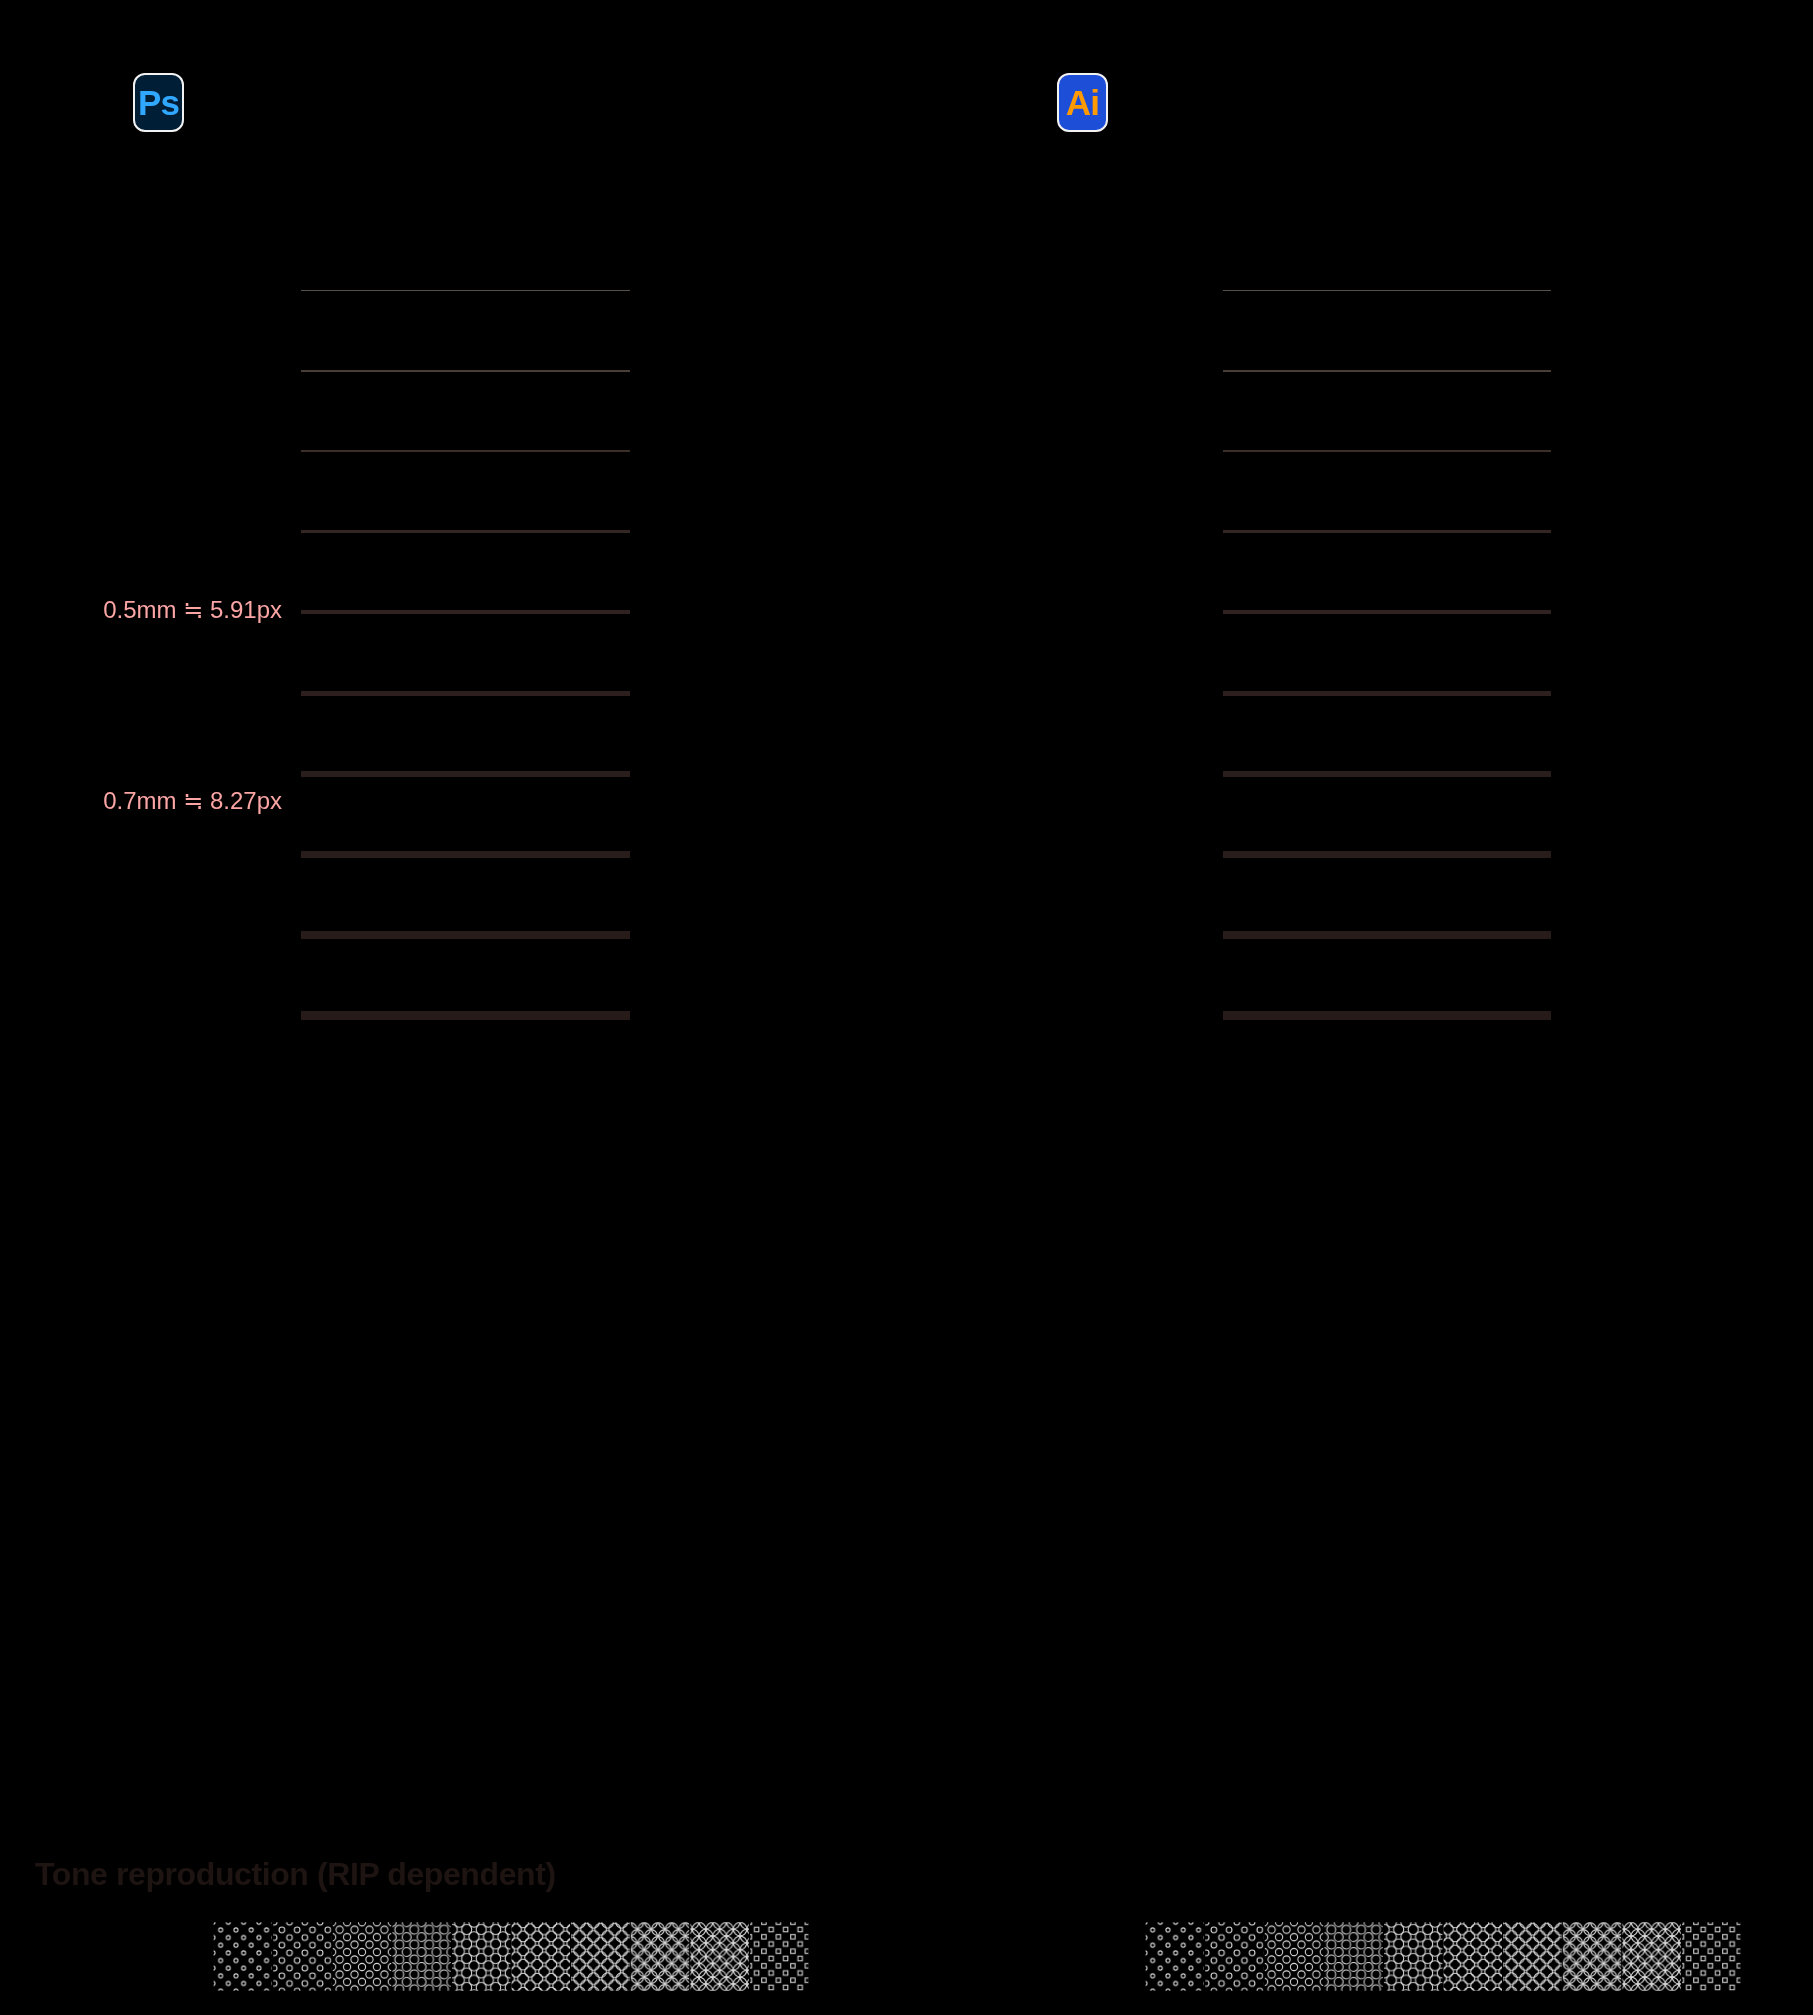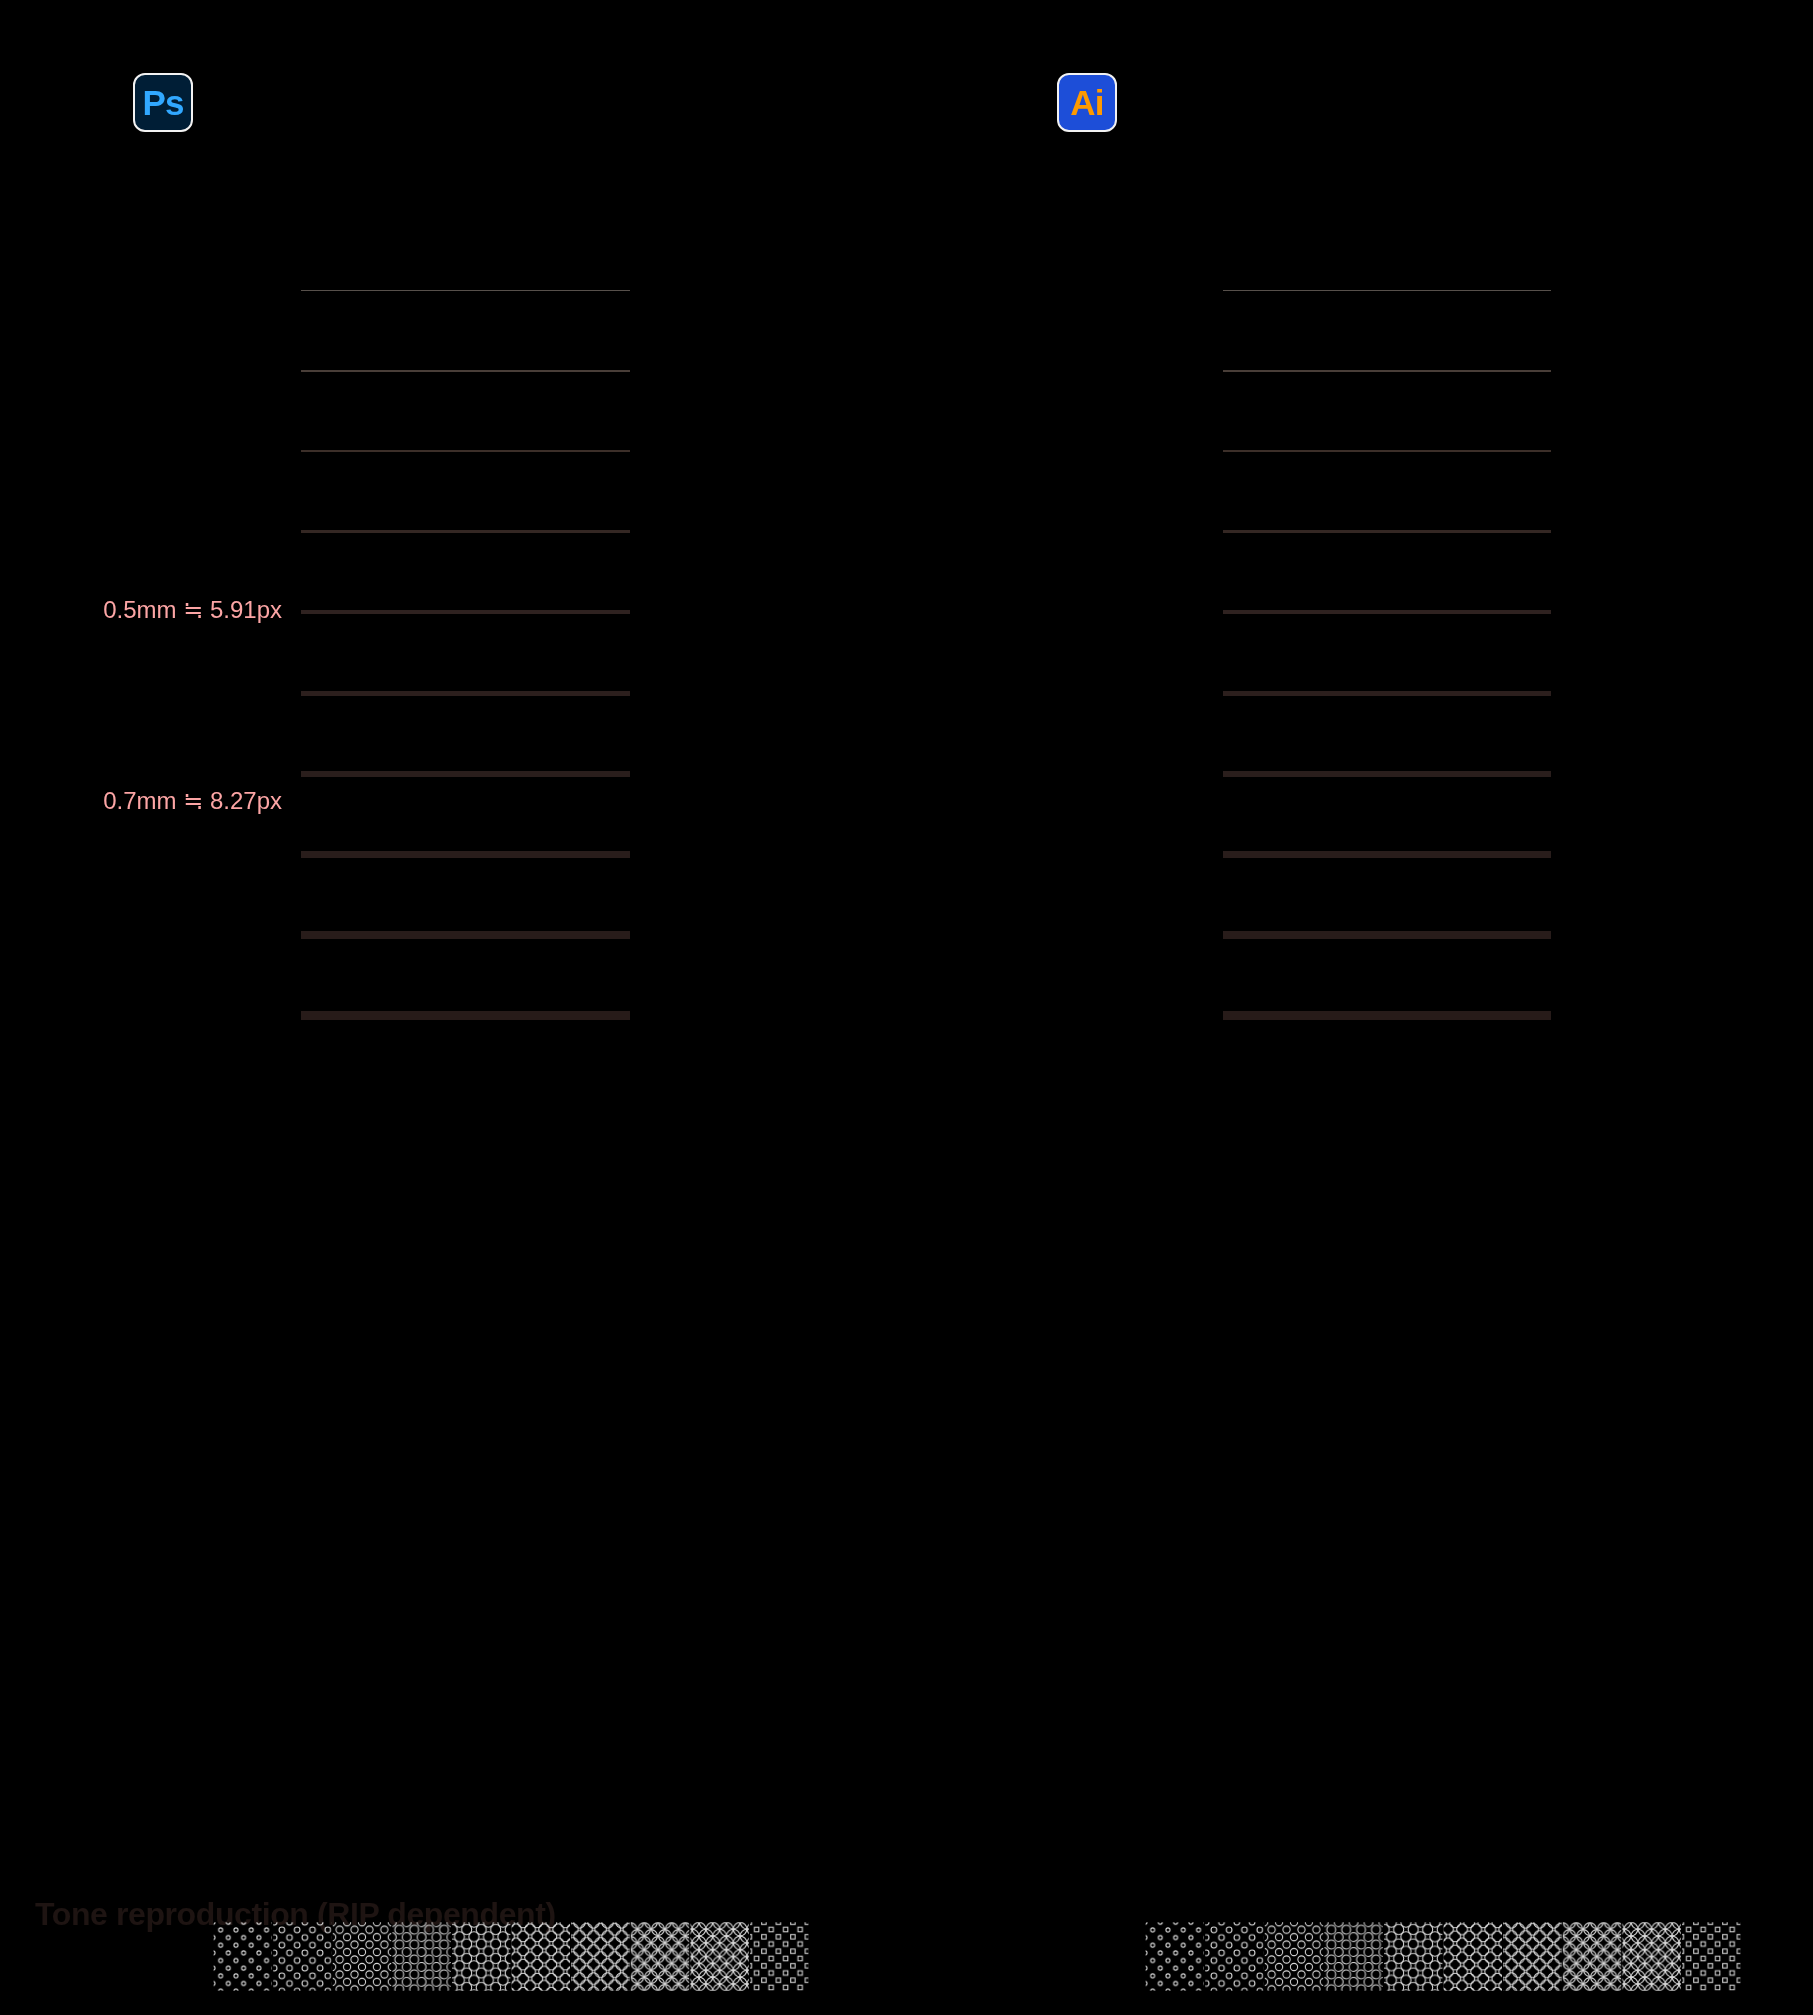--- a/index.html
+++ b/index.html
@@ -1,35 +1,35 @@
 <!DOCTYPE html>
 <html style="font-size:6.4px"><head>
 <meta charset="utf-8">
 <style>
   html,body{margin:0;padding:0;background:#000;}
   body{position:relative;width:1814px;height:2177px;overflow:hidden;
        font-family:"Liberation Sans","DejaVu Sans",sans-serif;}
 
-  .app-badge{position:absolute;width:60px;height:59px;border-radius:12px;
+  .app-badge{position:absolute;width:51px;height:59px;border-radius:12px;
     border:2px solid #f2f2f2;display:flex;align-items:center;justify-content:center;
     font-weight:bold;font-size:35px;letter-spacing:-0.8px;box-sizing:border-box;}
   #ps-badge{left:133px;top:73px;background:#001E36;color:#31A8FF;}
   #ai-badge{left:1057px;top:73px;background:#1d4ed8;color:#FF9A00;}
 
   .rule-line{position:absolute;}
   .col-left .rule-line{left:301px;width:329px;}
   .col-right .rule-line{left:1223px;width:328px;}
 
   .line-label{position:absolute;left:32px;width:250px;text-align:right;
     font-size:24px;color:#fca5a5;white-space:nowrap;}
   #label-05{top:596px;}
   #label-07{top:787px;}
 
   .section-title{position:absolute;left:35px;top:1856px;font-weight:bold;
-    font-size:32px;letter-spacing:-0.4px;color:#1e1412;white-space:nowrap;margin-top:40px;}
+    font-size:32px;letter-spacing:-0.4px;color:#1e1412;white-space:nowrap;}
 
   .halftone{position:absolute;}
   #wedge-left{left:213px;top:1922px;}
   #wedge-right{left:1145px;top:1922px;}
 </style>
 </head>
 <body>
 
 <div class="app-badge" id="ps-badge">
   <span>Ps</span>

